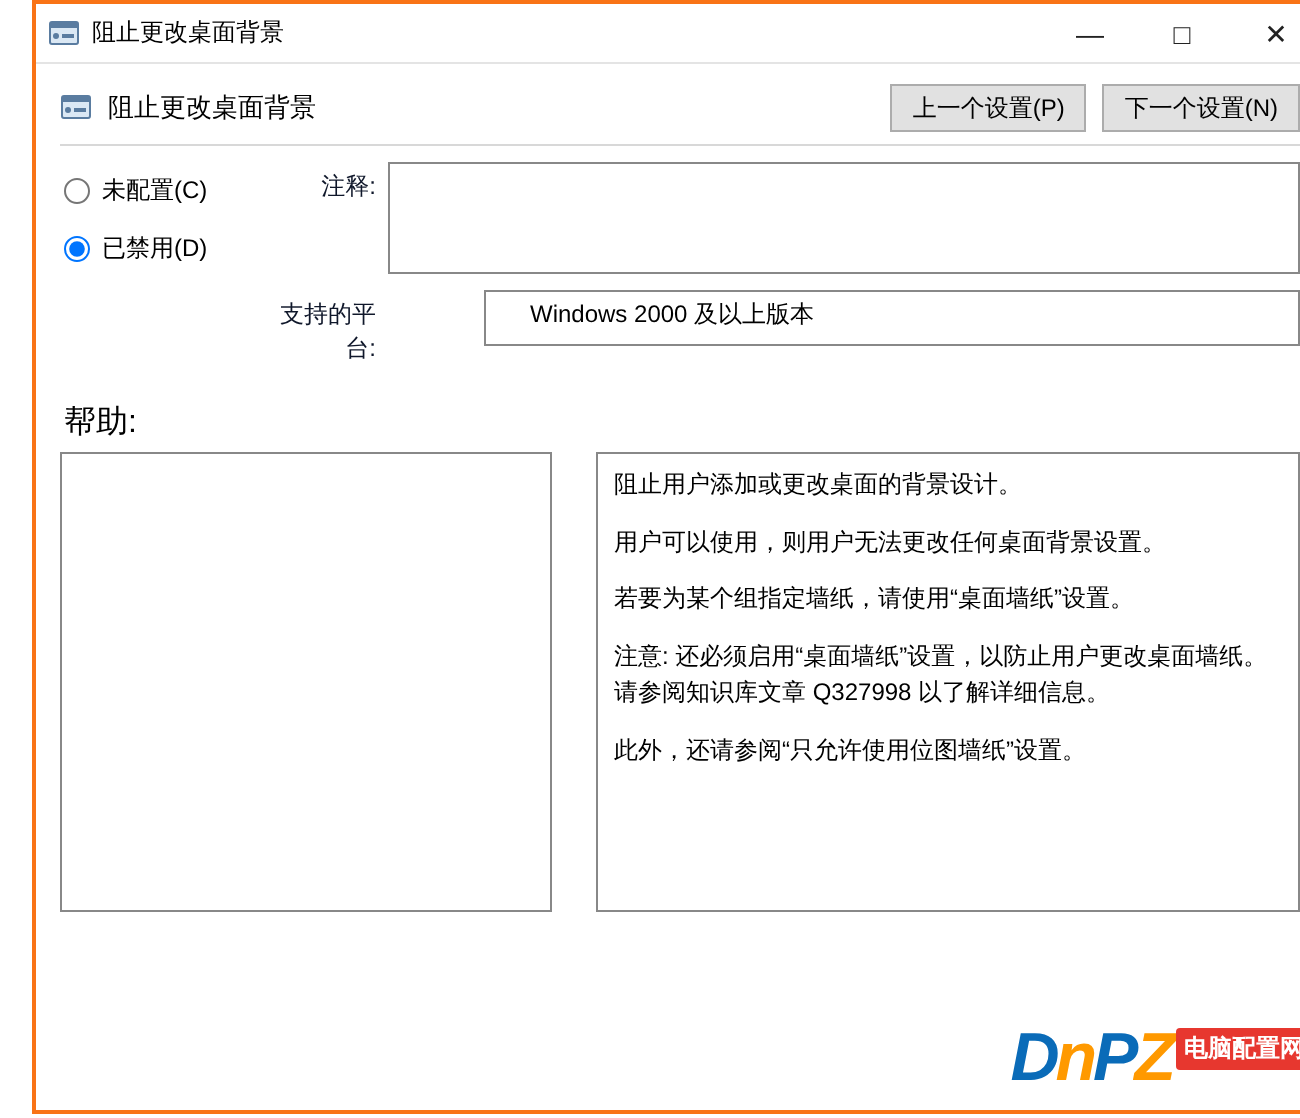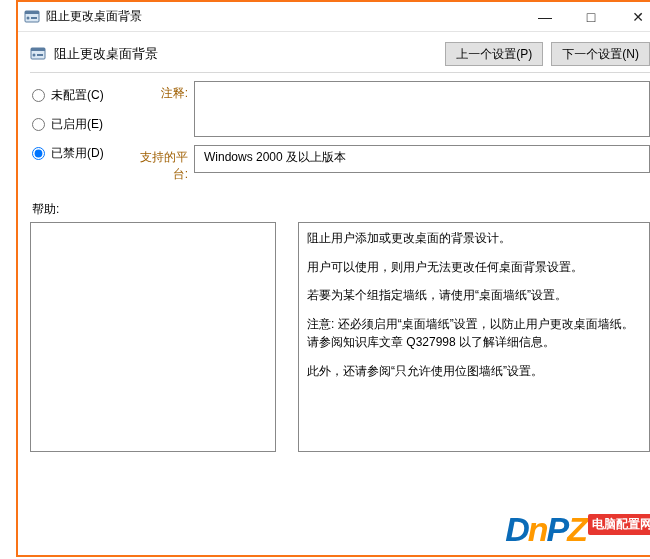--- a/index.html
+++ b/index.html
@@ -79,37 +79,37 @@
   .radio-item {
     display: flex;
     align-items: center;
     gap: 6px;
     margin-bottom: 12px;
     font-size: 12px;
   }
   .radio-item input[type=radio] { margin: 0; }
   .fields-col { flex: 1; }
   .field-row { display: flex; align-items: flex-start; margin-bottom: 8px; }
-  .field-label { width: 64px; text-align: right; padding-right: 6px; padding-top: 4px; font-size: 12px; color: #a16207; }
+  .field-label { width: 64px; text-align: right; padding-right: 6px; padding-top: 4px; font-size: 12px; color: #0f172a; }
   .field-box {
     flex: 1;
     border: 1px solid #888;
     background: #fff;
     min-height: 56px;
     padding: 4px 6px;
     font-size: 12px;
   }
-  .field-box.small { min-height: 28px; padding: 3px 9px; }
+  .field-box.small { min-height: 28px; padding: 3px 22px; margin-left: 48px; }
   .lower-labels {
     display: flex;
     margin-top: 10px;
     margin-bottom: 4px;
   }
   .lower-labels .lbl-options { width: 260px; padding-left: 2px; font-size: 12px; }
-  .lower-labels .lbl-help { padding-left: 2px; font-size: 12px; }
+  .lower-labels .lbl-help { padding-left: 2px; font-size: 16px; }
   .lower-panels {
     display: flex;
     gap: 22px;
     padding: 0 12px;
   }
   .panel {
     border: 1px solid #888;
     background: #fff;
     height: 230px;
     padding: 6px 8px;
@@ -195,24 +195,20 @@
     </div>
     <div class="sep"></div>
 
     <div class="config-row">
       <div class="radio-col">
         <label class="radio-item">
           <input type="radio" name="state" style="">
           <span>未配置(C)</span>
         </label>
         <label class="radio-item">
-          <input type="radio" name="state" style="">
-          <span>已启用(E)</span>
-        </label>
-        <label class="radio-item">
           <input type="radio" name="state" checked="" style="">
           <span>已禁用(D)</span>
         </label>
       </div>
       <div class="fields-col">
         <div class="field-row">
           <div class="field-label">注释:</div>
           <div class="field-box"></div>
         </div>
         <div class="field-row">

